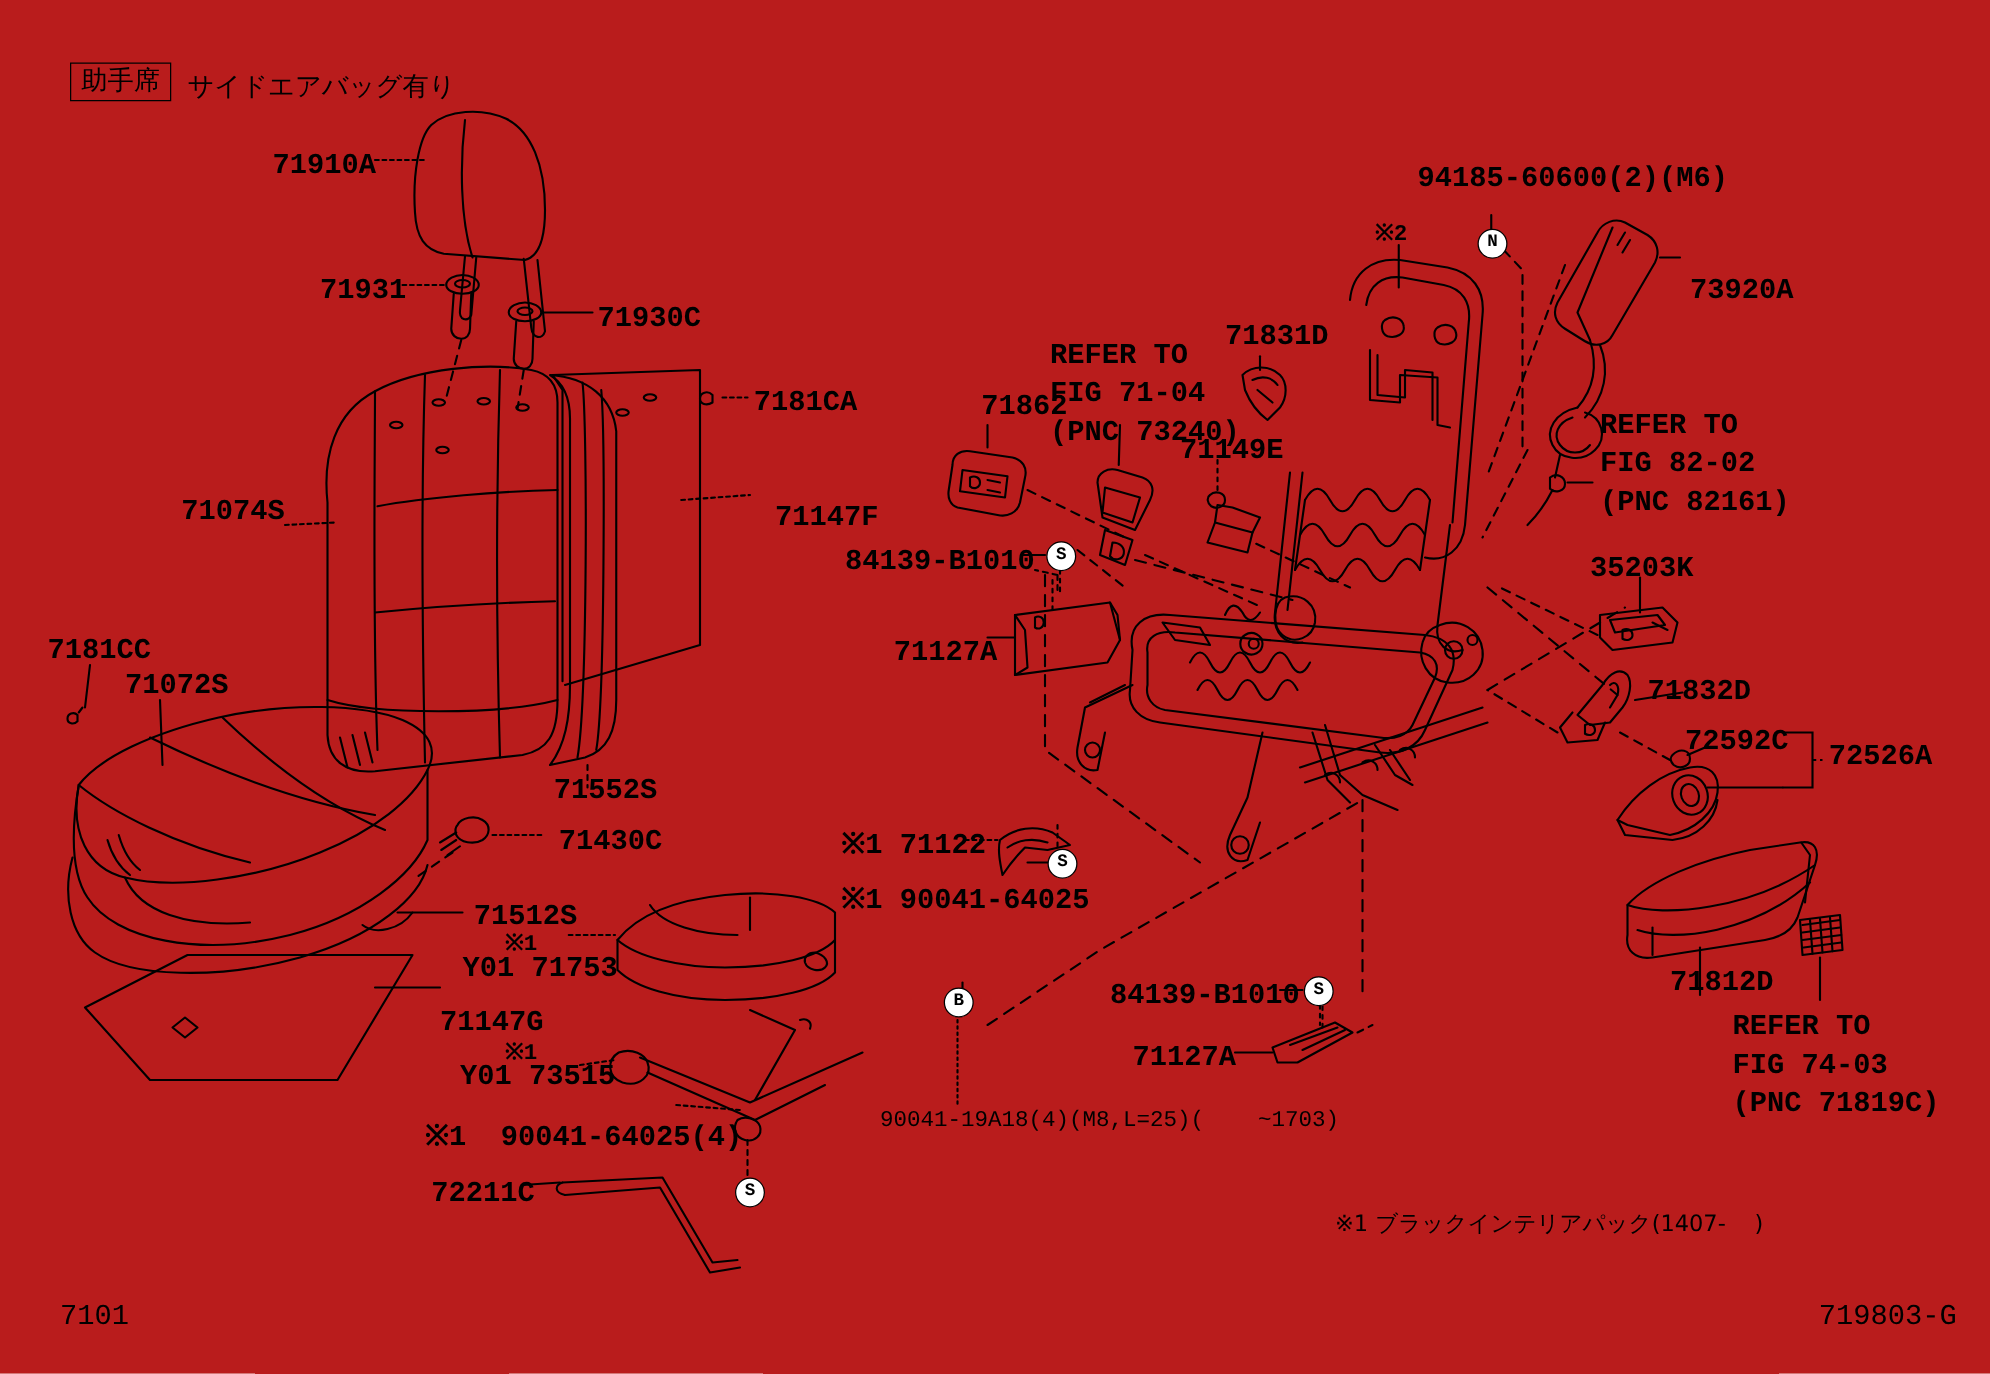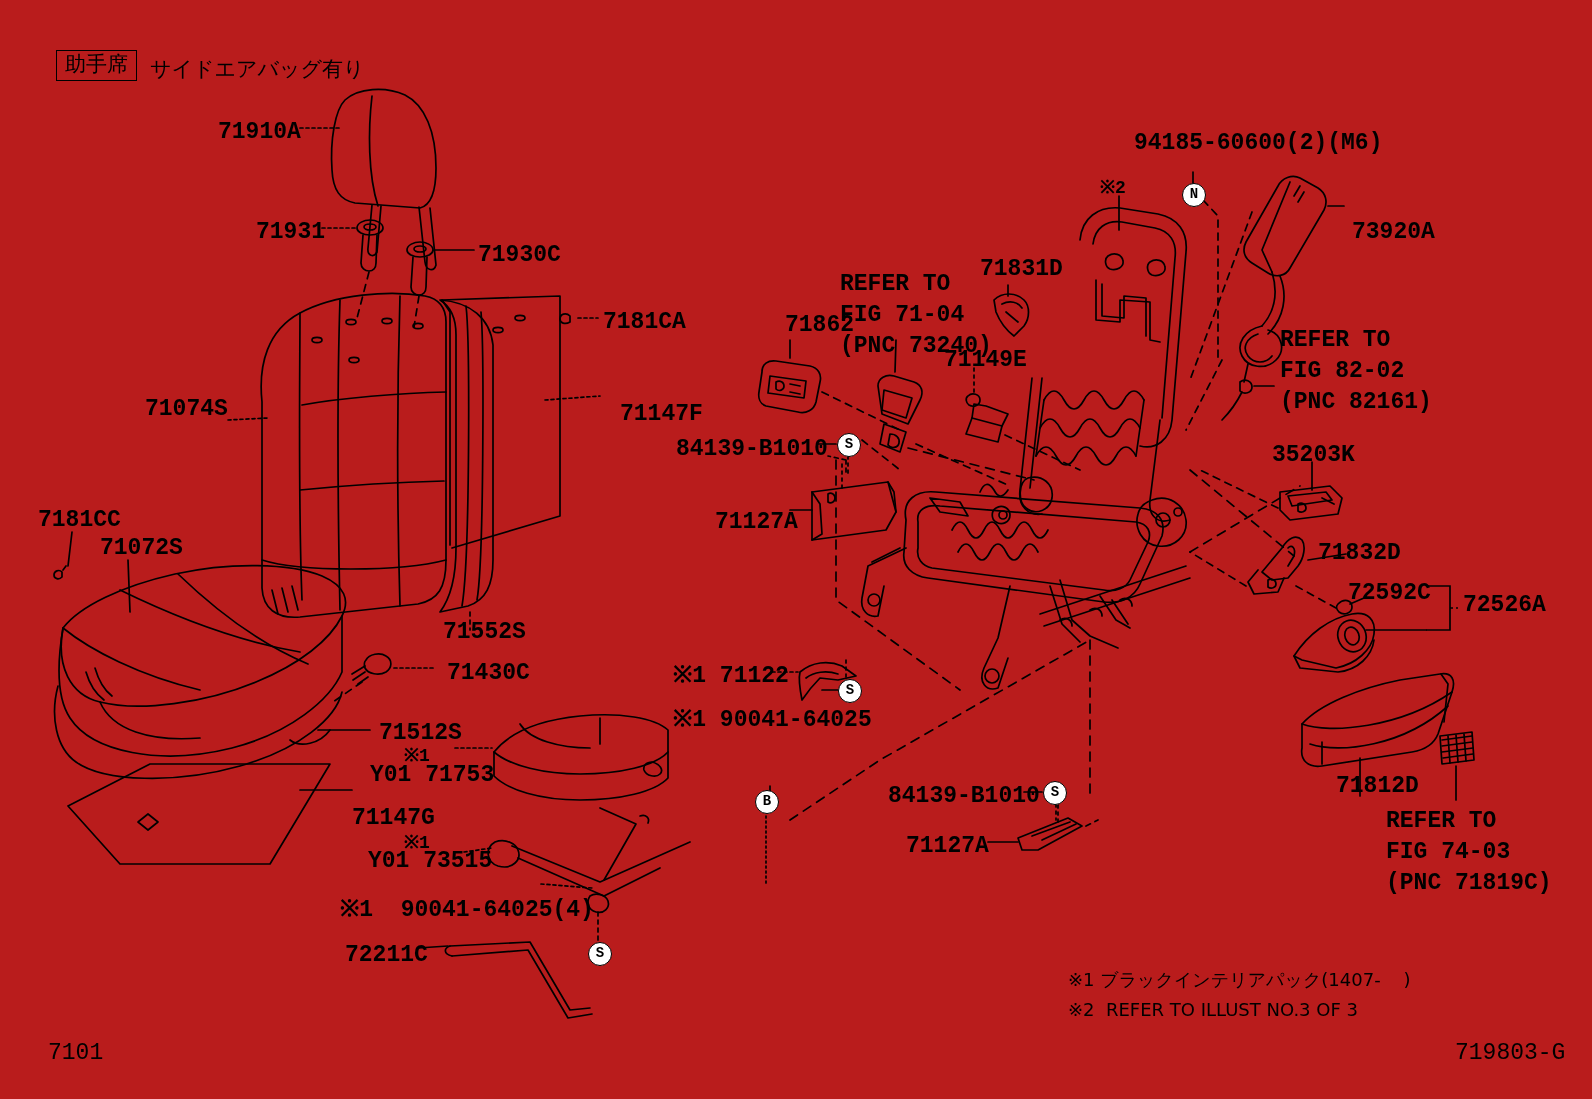--- a/index.html
+++ b/index.html
@@ -416,23 +416,23 @@
 (PNC 71819C)</div>
 
   <svg class="art" viewBox="0 0 1592 1099">
     <g fill="none" stroke="#000" stroke-width="1.7">
       <path d="M1440 586 L 1450 586 L 1450 630 L 1440 630"></path>
       <path d="M1450 608 L 1458 608" stroke-dasharray="3 3"></path>
       <path d="M1426 630 L 1440 630 M1440 586 L 1426 586"></path>
     </g>
   </svg>
 
+  <div class="lbl notemono" style="left:704px;top:885px;">90041-19A18(4)(M8,L=25)(    ~1703)</div>
 
   <div class="lbl foot" style="left:1068px;top:968px;font-family:'DejaVu Sans','Liberation Sans',sans-serif;">※1 ブラックインテリアパック(1407-    )</div>
-  <div class="lbl foot" style="left:1068px;top:998px;font-family:'DejaVu Sans','Liberation Sans',sans-serif;">※2  REFER TO ILLUST NO.3 OF 3</div>
 
   <div class="lbl" style="left:48px;top:1038px;font-weight:normal;">7101</div>
   <div class="lbl" style="left:1455px;top:1038px;font-weight:normal;">719803-G</div>
 
   <div class="bub" style="left:837px;top:433px;">S</div>
   <div class="bub" style="left:838px;top:679px;">S</div>
   <div class="bub" style="left:1043px;top:781px;">S</div>
   <div class="bub" style="left:588px;top:942px;">S</div>
   <div class="bub" style="left:1182px;top:183px;">N</div>
   <div class="bub" style="left:755px;top:790px;">B</div>

